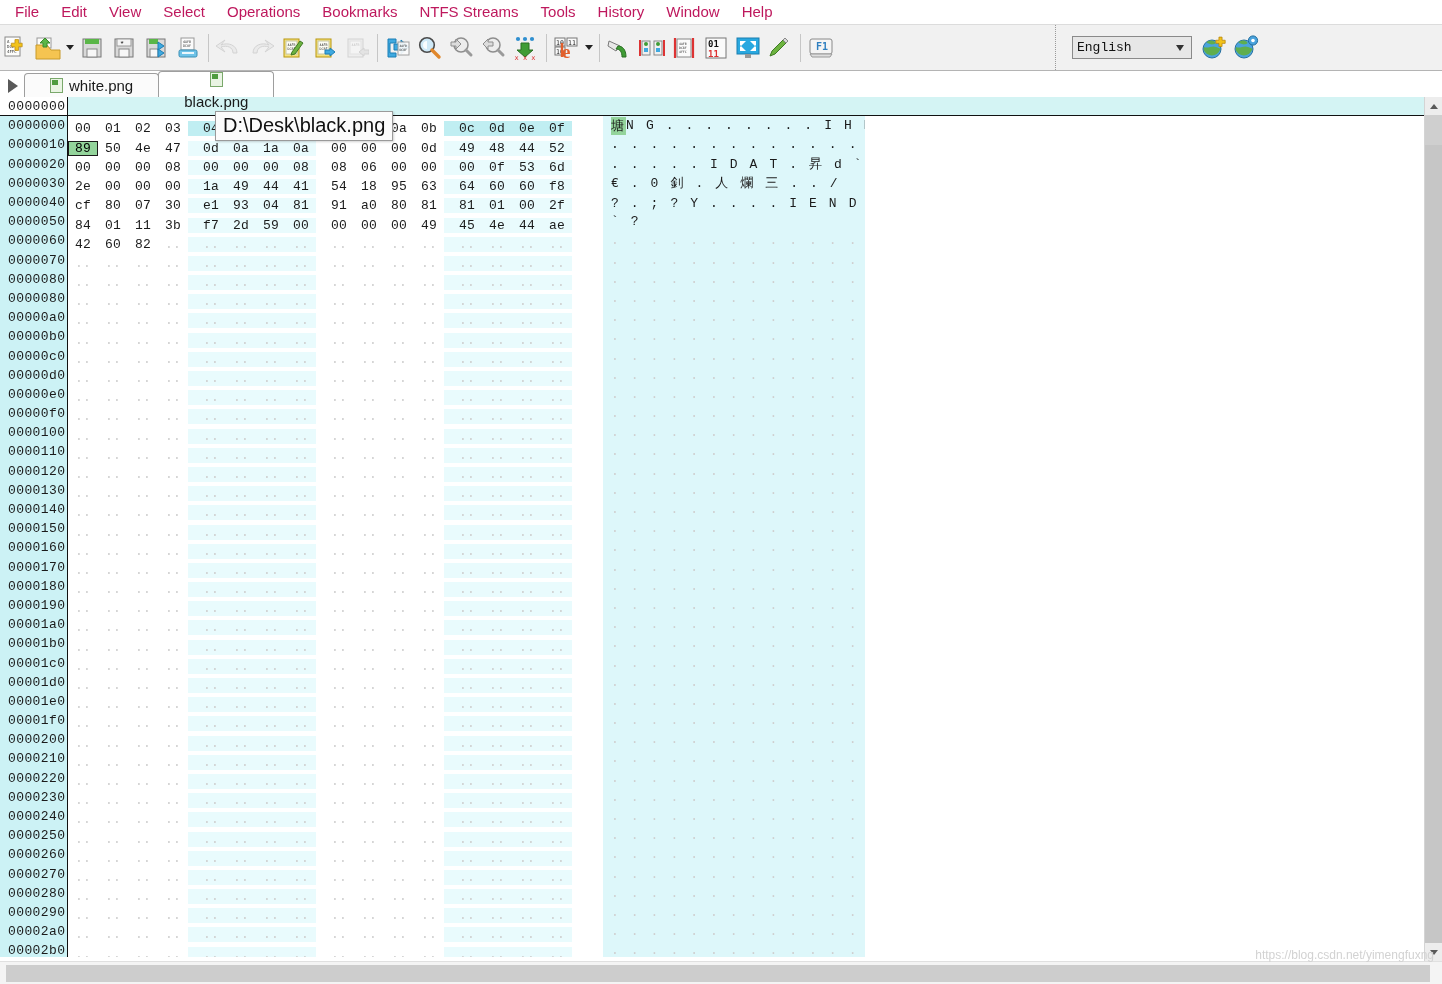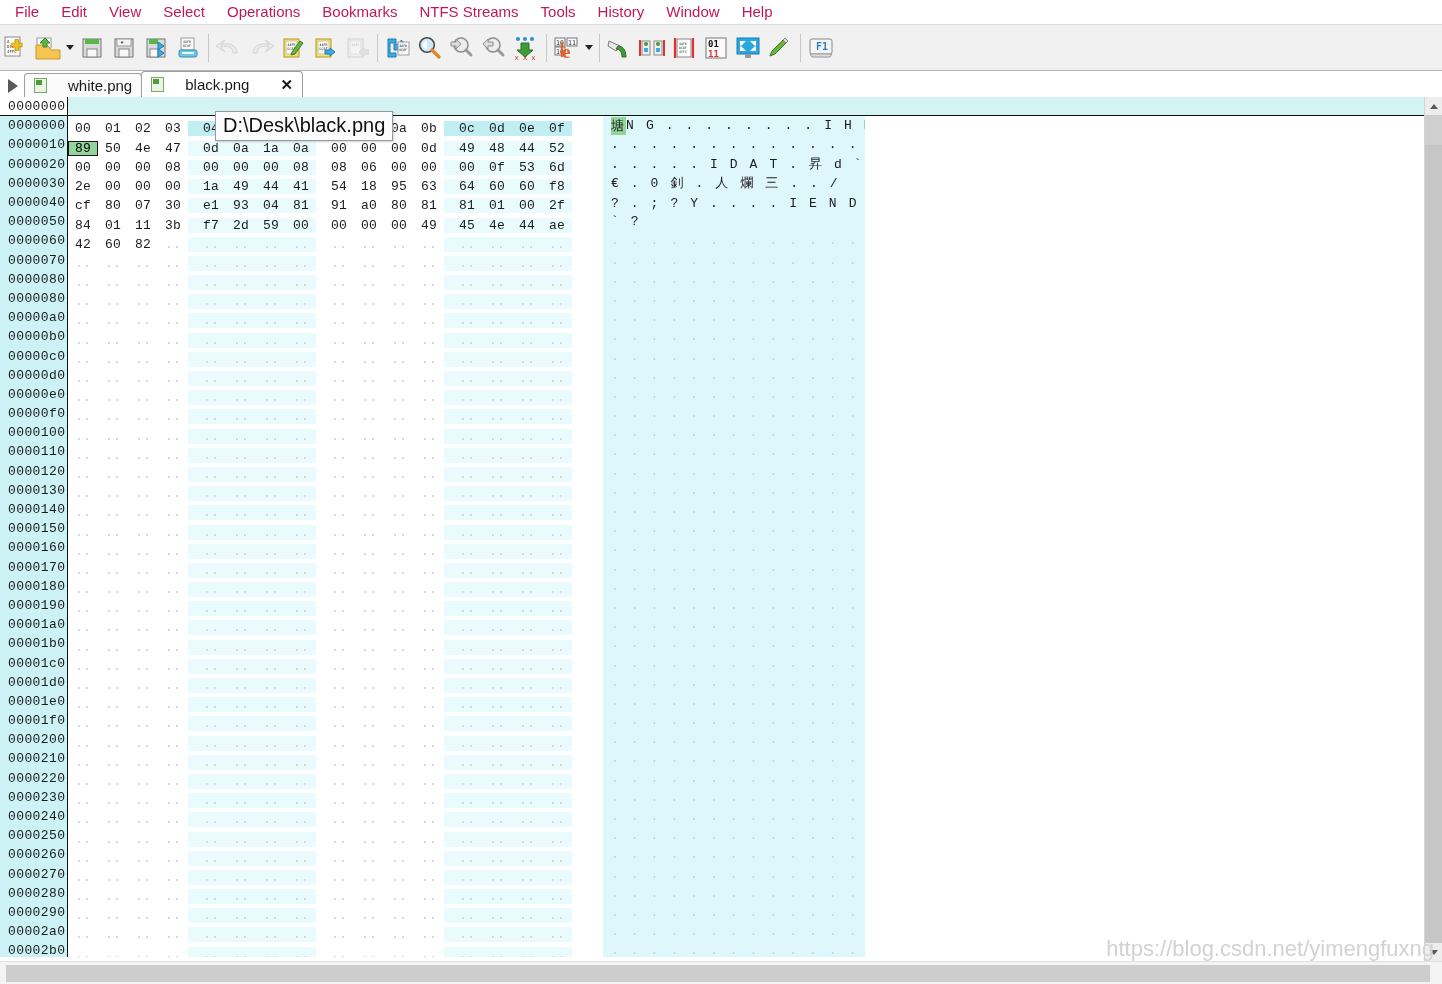--- a/index.html
+++ b/index.html
@@ -108,32 +108,32 @@
   }
   #tab-nav .tri {
     width: 0; height: 0;
     border-top: 7px solid transparent;
     border-bottom: 7px solid transparent;
     border-left: 10px solid #595959;
   }
   .tab {
     height: 24px;
     display: flex; align-items: center;
-    gap: 21px;
-    padding: 0 9px;
+    gap: 6px;
+    padding: 0 25px;
     border: 1px solid #9e9e9e;
     border-bottom: none;
     border-radius: 4px 4px 0 0;
     background: #fbfbfb;
     font-size: 15px;
     color: #1a1a1a;
     cursor: default;
     margin-right: -1px;
   }
-  .tab.active { background: #ffffff; height: 26px; z-index: 2; }
+  .tab.active { background: #ffffff; height: 26px; z-index: 2; flex-direction: column; }
   .tab-close {
     font-size: 15px; font-weight: bold;
     color: #1a1a1a; margin-left: 10px;
     cursor: default;
   }
   .fileicon {
     width: 13px; height: 15px;
     background: #e9f4e3;
     border: 1px solid #7aa86b;
     position: relative;
@@ -279,21 +279,21 @@
     left: 6px; top: 3px;
     width: 1424px; height: 17px;
     background: #cdcdcd;
   }
 
   
   #watermark {
     position: absolute;
     right: 8px; bottom: 22px;
     font-family: "Liberation Sans", sans-serif;
-    font-size: 22px;
+    font-size: 12px;
     color: #d2d2d2;
     z-index: 40;
     pointer-events: none;
     white-space: nowrap;
   }
 
   
   svg { display: block; }
 </style>
 </head>
@@ -538,20 +538,43 @@
   <div class="tb-group">
     <div class="tbtn">
       <svg width="28" height="24" viewBox="0 0 28 24">
         <rect x="3" y="3" width="22" height="15" rx="2" fill="#f4f4f4" stroke="#8a8a8a"></rect>
         <text x="9" y="14" font-size="10" fill="#2f7fc0" font-family="monospace" font-weight="bold">F1</text>
         <path d="M3 18h22l-2 3H5z" fill="#dedede" stroke="#9a9a9a"></path>
       </svg>
     </div>
   </div>
 
+  <div id="lang-panel">
+    <div id="lang-select">
+      <span class="lv">English</span>
+      <span class="chev"></span>
+    </div>
+    <div class="tbtn" style="margin-left:6px">
+      <svg width="26" height="26" viewBox="0 0 26 26">
+        <circle cx="11" cy="14" r="9" fill="#4aa3dd" stroke="#27709f"></circle>
+        <path d="M3 12c4 2 8-2 12 0s5 1 4 3c-2 5-8 7-13 4-3-2-4-5-3-7z" fill="#5fae4e"></path>
+        <path d="M6 7c2-2 6-2 8 0s-3 3-5 2-4-1-3-2z" fill="#5fae4e"></path>
+        <path d="M18 2h4v4h4v4h-4v4h-4v-4h-4V6h4z" fill="#f2c219" stroke="#b8860b" transform="translate(0,-1) scale(.78) translate(5,2)"></path>
+      </svg>
+    </div>
+    <div class="tbtn">
+      <svg width="26" height="26" viewBox="0 0 26 26">
+        <circle cx="11" cy="14" r="9" fill="#4aa3dd" stroke="#27709f"></circle>
+        <path d="M3 12c4 2 8-2 12 0s5 1 4 3c-2 5-8 7-13 4-3-2-4-5-3-7z" fill="#5fae4e"></path>
+        <path d="M6 7c2-2 6-2 8 0s-3 3-5 2-4-1-3-2z" fill="#5fae4e"></path>
+        <circle cx="20" cy="5.5" r="4.6" fill="#4aa3dd" stroke="#1f6d9e"></circle>
+        <circle cx="20" cy="5.5" r="1.8" fill="#ffffff"></circle>
+      </svg>
+    </div>
+  </div>
 </div>
 
 <div id="tabbar">
   <div id="tab-nav">
       <span class="tri"></span>
     </div>
 <div class="tab">
       <span class="fileicon"></span>
       <span>white.png</span>
     </div>

